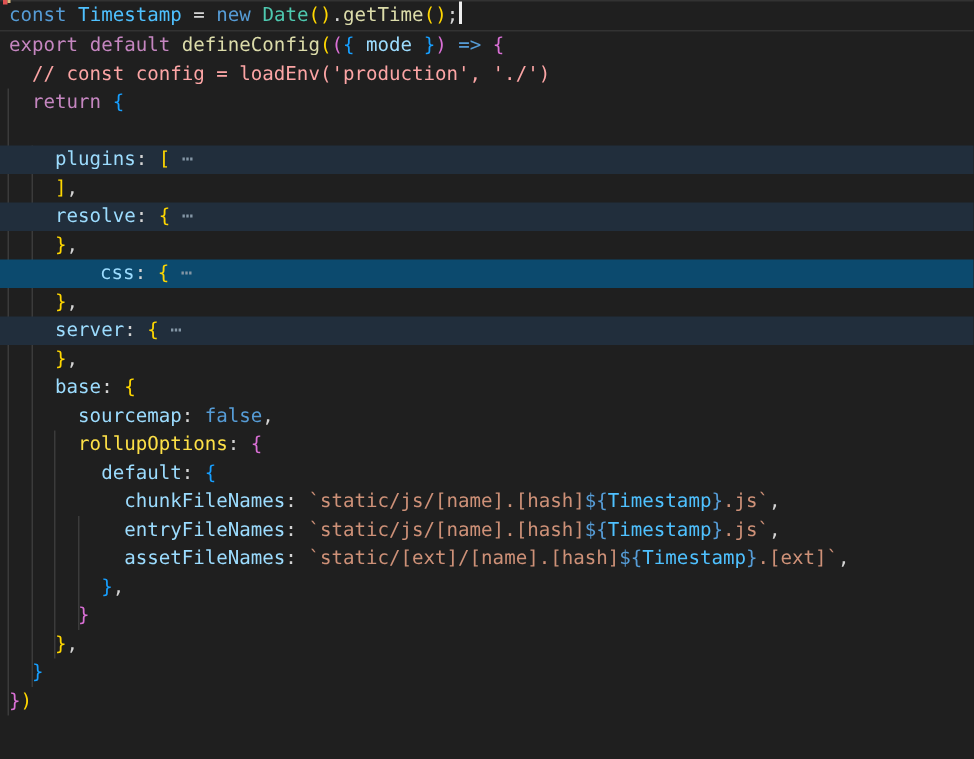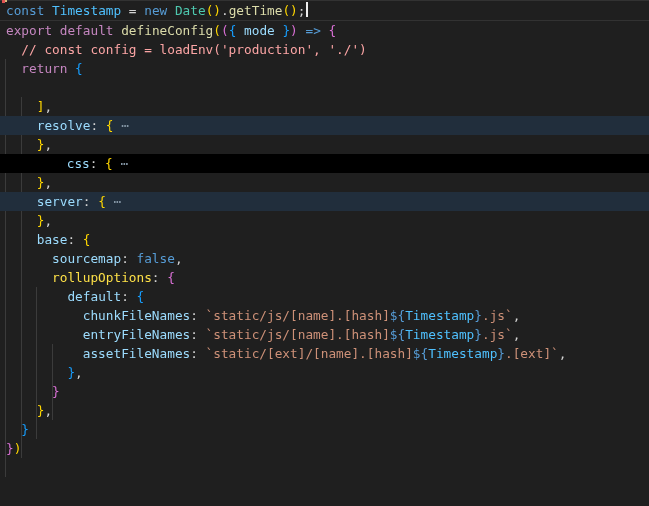--- a/index.html
+++ b/index.html
@@ -31,24 +31,25 @@
       <div class="guide" style="left: 20.5px; top: 97px; height: 361px; background: rgb(59, 59, 59);"></div>
       <div class="guide" style="left: 36px; top: 287px; height: 152px; background: rgb(59, 59, 59);"></div>
       <div class="guide" style="left: 51.5px; top: 344px; height: 76px; background: rgb(59, 59, 59);"></div>
     </div>
   <div id="lines">
       <div class="line cur" style="border-color: rgb(50, 50, 50);"><span style="color: rgb(86, 156, 214);">const</span><span style="color: rgb(212, 212, 212);"> </span><span style="color: rgb(79, 193, 255);">Timestamp</span><span style="color: rgb(212, 212, 212);"> = </span><span style="color: rgb(86, 156, 214);">new</span><span style="color: rgb(212, 212, 212);"> </span><span style="color: rgb(78, 201, 176);">Date</span><span style="color: rgb(255, 215, 0);">()</span><span style="color: rgb(212, 212, 212);">.</span><span style="color: rgb(220, 220, 170);">getTime</span><span style="color: rgb(255, 215, 0);">()</span><span style="color: rgb(212, 212, 212);">;</span><span class="cursor"></span></div>
       <div class="line"><span style="color: rgb(197, 134, 192);">export</span><span style="color: rgb(212, 212, 212);"> </span><span style="color: rgb(197, 134, 192);">default</span><span style="color: rgb(212, 212, 212);"> </span><span style="color: rgb(220, 220, 170);">defineConfig</span><span style="color: rgb(255, 215, 0);">(</span><span style="color: rgb(218, 112, 214);">(</span><span style="color: rgb(23, 159, 255);">{</span><span style="color: rgb(156, 220, 254);"> mode </span><span style="color: rgb(23, 159, 255);">}</span><span style="color: rgb(218, 112, 214);">)</span><span style="color: rgb(212, 212, 212);"> </span><span style="color: rgb(86, 156, 214);">=&gt;</span><span style="color: rgb(212, 212, 212);"> </span><span style="color: rgb(218, 112, 214);">{</span></div>
       <div class="line"><span style="color: rgb(212, 212, 212);">  </span><span style="color: #fca5a5; margin-top: 21px;">// const config = loadEnv('production', './')</span></div>
       <div class="line"><span style="color: rgb(212, 212, 212);">  </span><span style="color: rgb(197, 134, 192);">return</span><span style="color: rgb(212, 212, 212);"> </span><span style="color: rgb(23, 159, 255);">{</span></div>
       <div class="line"><span style="color: rgb(212, 212, 212);">    </span></div>
+      <div class="line hl" style="background: rgb(33, 46, 60);"><span style="color: rgb(212, 212, 212);">    </span><span style="color: rgb(156, 220, 254);">plugins</span><span style="color: rgb(212, 212, 212);">: </span><span style="color: rgb(255, 215, 0);">[</span><span style="color: rgb(212, 212, 212);"> </span><span style="color: rgb(132, 150, 165);">⋯</span></div>
       <div class="line"><span style="color: rgb(212, 212, 212);">    </span><span style="color: rgb(255, 215, 0);">]</span><span style="color: rgb(212, 212, 212);">,</span></div>
       <div class="line hl" style="background: rgb(33, 46, 60);"><span style="color: rgb(212, 212, 212);">    </span><span style="color: rgb(156, 220, 254);">resolve</span><span style="color: rgb(212, 212, 212);">: </span><span style="color: rgb(255, 215, 0);">{</span><span style="color: rgb(212, 212, 212);"> </span><span style="color: rgb(132, 150, 165);">⋯</span></div>
       <div class="line"><span style="color: rgb(212, 212, 212);">    </span><span style="color: rgb(255, 215, 0);">}</span><span style="color: rgb(212, 212, 212);">,</span></div>
-      <div class="line hl" style="background: #000000; padding-left: 36px;"><span style="color: rgb(212, 212, 212);">    </span><span style="color: rgb(156, 220, 254);">css</span><span style="color: rgb(212, 212, 212);">: </span><span style="color: rgb(255, 215, 0);">{</span><span style="color: rgb(212, 212, 212);"> </span><span style="color: rgb(132, 150, 165);">⋯</span></div>
+      <div class="line hl" style="background: #0c4a6e; padding-left: 36px;"><span style="color: rgb(212, 212, 212);">    </span><span style="color: rgb(156, 220, 254);">css</span><span style="color: rgb(212, 212, 212);">: </span><span style="color: rgb(255, 215, 0);">{</span><span style="color: rgb(212, 212, 212);"> </span><span style="color: rgb(132, 150, 165);">⋯</span></div>
       <div class="line"><span style="color: rgb(212, 212, 212);">    </span><span style="color: rgb(255, 215, 0);">}</span><span style="color: rgb(212, 212, 212);">,</span></div>
       <div class="line hl" style="background: rgb(33, 46, 60);"><span style="color: rgb(212, 212, 212);">    </span><span style="color: rgb(156, 220, 254);">server</span><span style="color: rgb(212, 212, 212);">: </span><span style="color: rgb(255, 215, 0);">{</span><span style="color: rgb(212, 212, 212);"> </span><span style="color: rgb(132, 150, 165);">⋯</span></div>
       <div class="line"><span style="color: rgb(212, 212, 212);">    </span><span style="color: rgb(255, 215, 0);">}</span><span style="color: rgb(212, 212, 212);">,</span></div>
       <div class="line"><span style="color: rgb(212, 212, 212);">    </span><span style="color: rgb(156, 220, 254);">base</span><span style="color: rgb(212, 212, 212);">: </span><span style="color: rgb(255, 215, 0);">{</span></div>
       <div class="line"><span style="color: rgb(212, 212, 212);">      </span><span style="color: rgb(156, 220, 254);">sourcemap</span><span style="color: rgb(212, 212, 212);">: </span><span style="color: rgb(86, 156, 214);">false</span><span style="color: rgb(212, 212, 212);">,</span></div>
       <div class="line"><span style="color: rgb(212, 212, 212);">      </span><span style="color: #fde047;">rollupOptions</span><span style="color: rgb(212, 212, 212);">: </span><span style="color: rgb(218, 112, 214);">{</span></div>
       <div class="line"><span style="color: rgb(212, 212, 212);">        </span><span style="color: rgb(156, 220, 254);">default</span><span style="color: rgb(212, 212, 212);">: </span><span style="color: rgb(23, 159, 255);">{</span></div>
       <div class="line"><span style="color: rgb(212, 212, 212);">          </span><span style="color: rgb(156, 220, 254);">chunkFileNames</span><span style="color: rgb(212, 212, 212);">: </span><span style="color: rgb(206, 145, 120);">`static/js/[name].[hash]</span><span style="color: rgb(86, 156, 214);">${</span><span style="color: rgb(79, 193, 255);">Timestamp</span><span style="color: rgb(86, 156, 214);">}</span><span style="color: rgb(206, 145, 120);">.js`</span><span style="color: rgb(212, 212, 212);">,</span></div>
       <div class="line"><span style="color: rgb(212, 212, 212);">          </span><span style="color: rgb(156, 220, 254);">entryFileNames</span><span style="color: rgb(212, 212, 212);">: </span><span style="color: rgb(206, 145, 120);">`static/js/[name].[hash]</span><span style="color: rgb(86, 156, 214);">${</span><span style="color: rgb(79, 193, 255);">Timestamp</span><span style="color: rgb(86, 156, 214);">}</span><span style="color: rgb(206, 145, 120);">.js`</span><span style="color: rgb(212, 212, 212);">,</span></div>
       <div class="line"><span style="color: rgb(212, 212, 212);">          </span><span style="color: rgb(156, 220, 254);">assetFileNames</span><span style="color: rgb(212, 212, 212);">: </span><span style="color: rgb(206, 145, 120);">`static/[ext]/[name].[hash]</span><span style="color: rgb(86, 156, 214);">${</span><span style="color: rgb(79, 193, 255);">Timestamp</span><span style="color: rgb(86, 156, 214);">}</span><span style="color: rgb(206, 145, 120);">.[ext]`</span><span style="color: rgb(212, 212, 212);">,</span></div>

